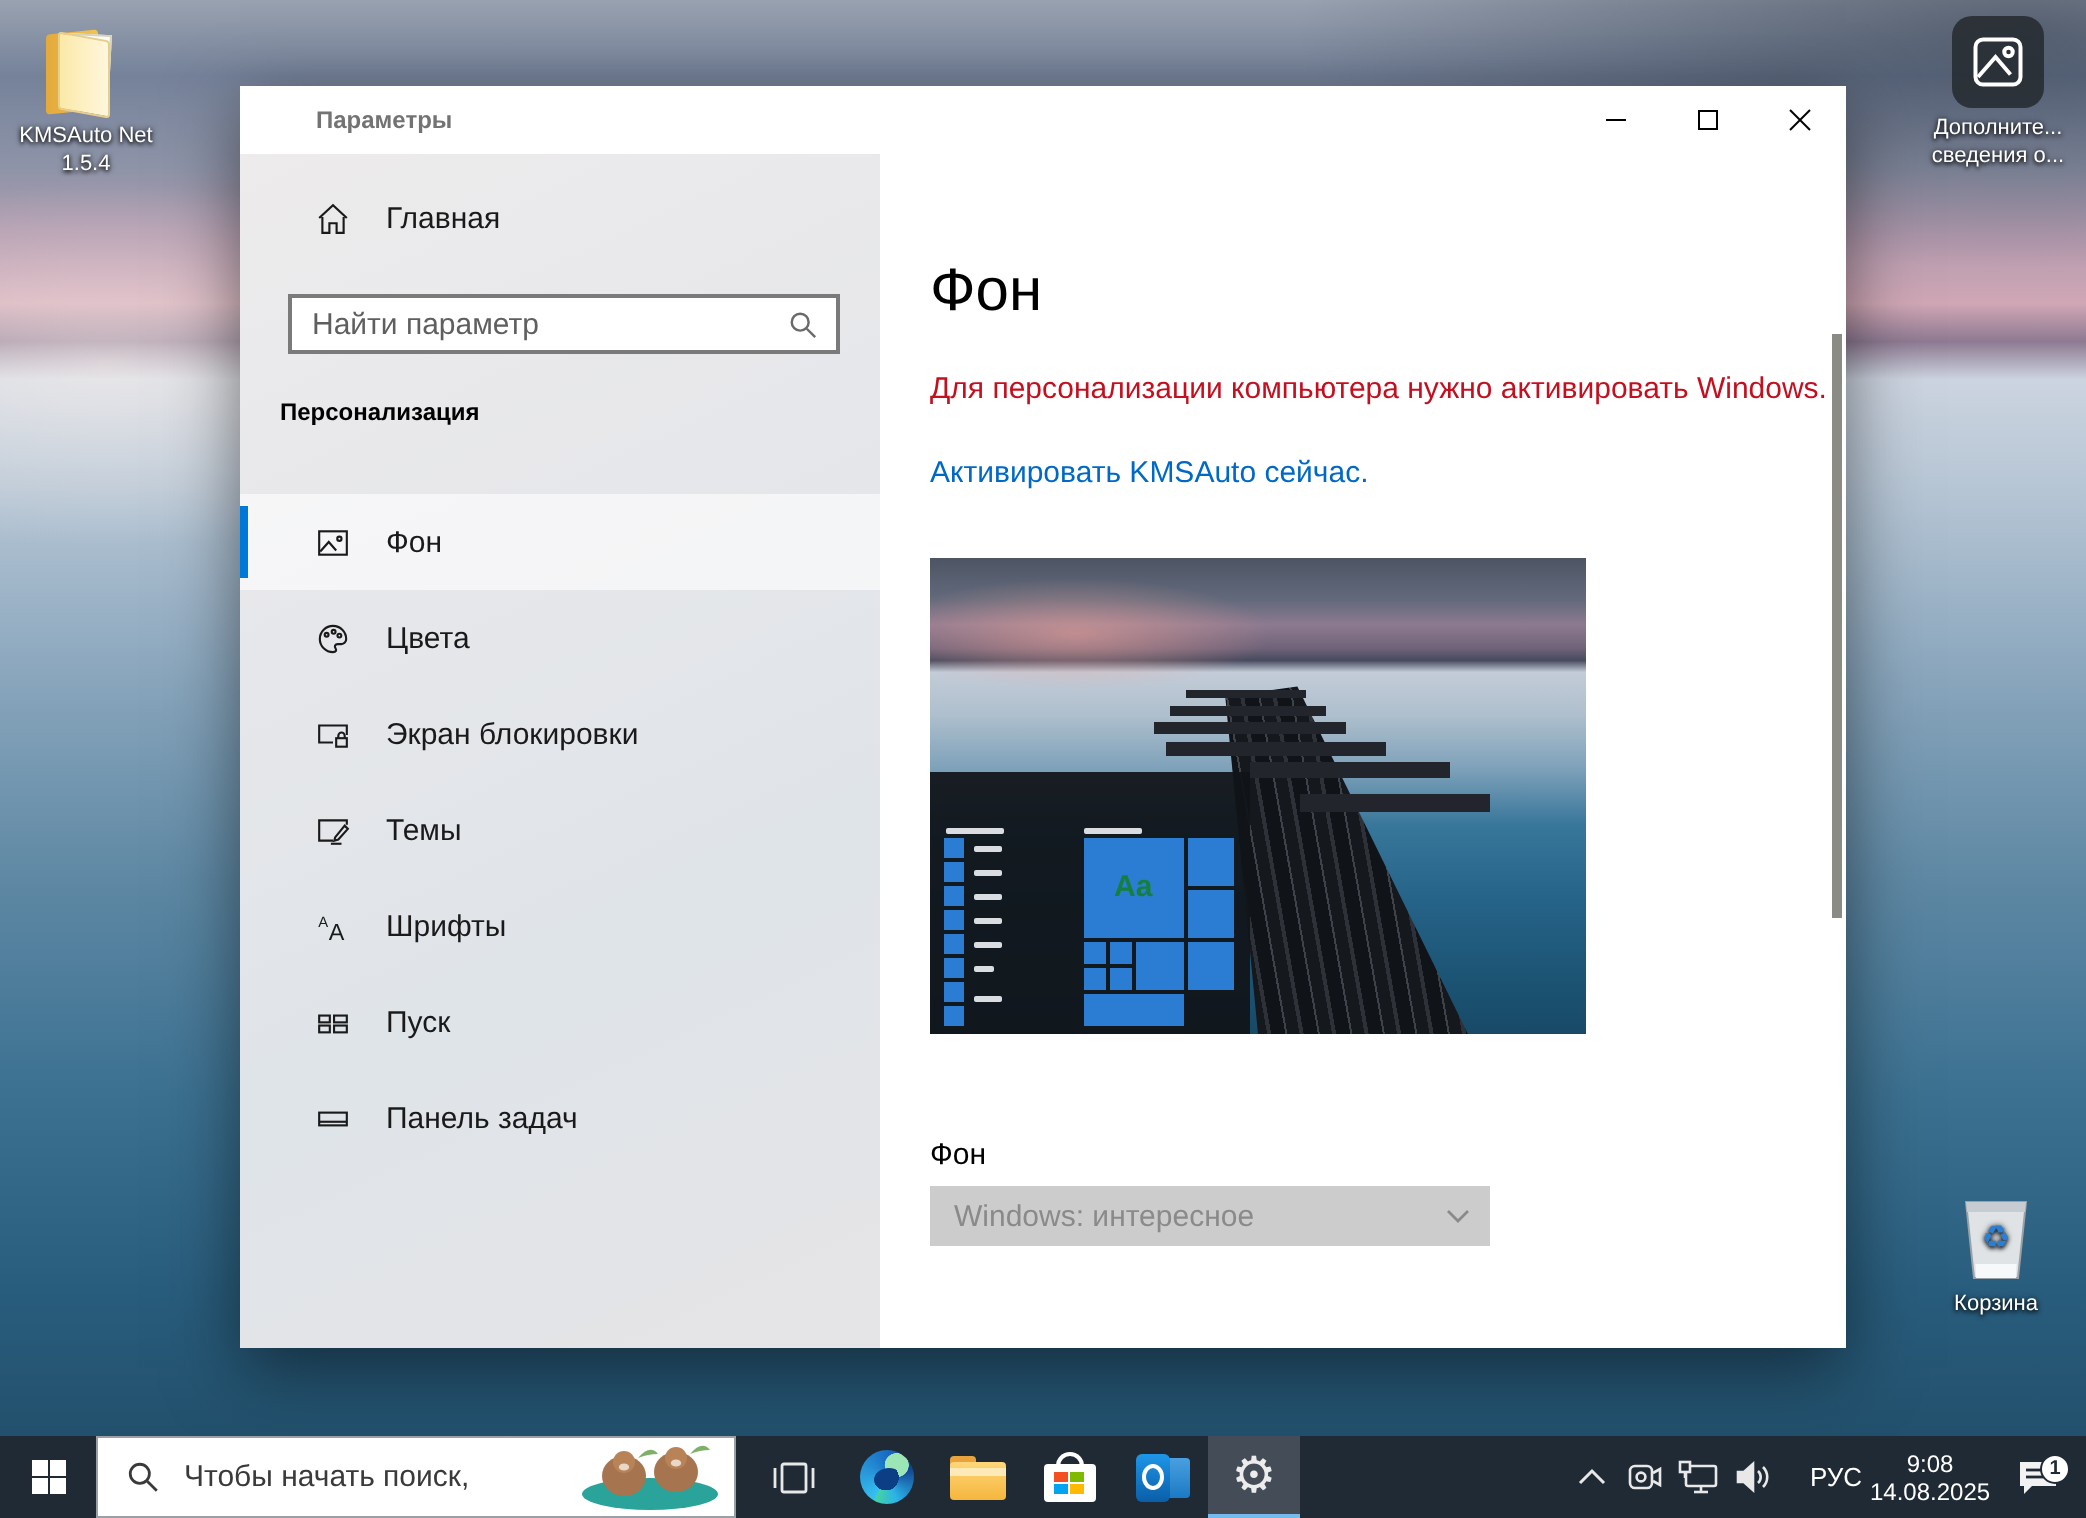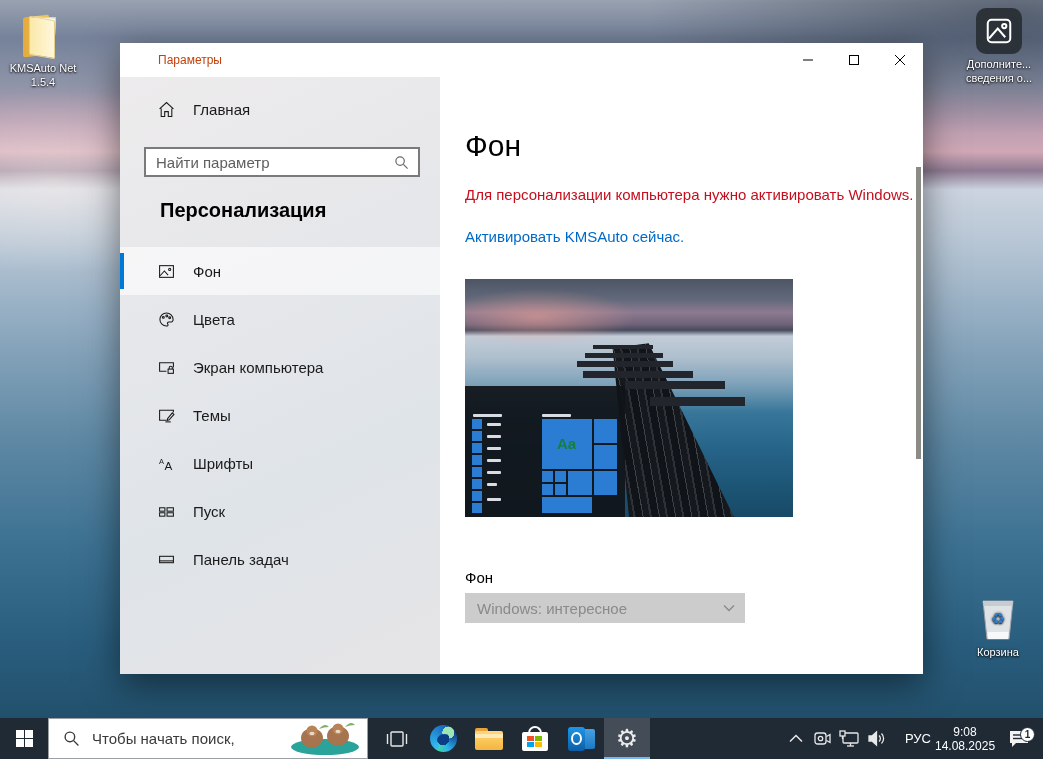--- a/index.html
+++ b/index.html
@@ -47,35 +47,35 @@
   .photos-tile { width:46px; height:46px; border-radius:10px; background:rgba(38,43,48,.88);
     display:flex; align-items:center; justify-content:center; }
 
   
   .bin { position:relative; width:46px; height:48px; margin:0 auto 2px; }
 
   
   .win { position:absolute; left:120px; top:43px; width:803px; height:631px; background:#fff;
     box-shadow:0 10px 34px rgba(0,0,0,.5); overflow:hidden; }
   .titlebar { position:absolute; left:0; top:0; right:0; height:34px; background:#fff; }
-  .title { position:absolute; left:38px; top:10px; font-size:12px; color:#c2410c; }
+  .title { position:absolute; left:38px; top:10px; font-size:12px; color:#737373;font-weight:bold; }
   .winctl { position:absolute; right:0; top:0; display:flex; }
   .winctl .btn { width:46px; height:34px; display:flex; align-items:center; justify-content:center; }
   .winctl svg { stroke:#000; stroke-width:1; fill:none; }
 
   
   .sidebar { position:absolute; left:0; top:34px; width:320px; bottom:0;
     background:linear-gradient(155deg,#edebec 0%, #e6e7ea 35%, #dfe4e9 65%, #e6e4e6 100%); }
   .home-row { position:absolute; left:38px; top:24px; display:flex; align-items:center; gap:18px;
     font-size:15px; color:#1a1a1a; }
   .sb-search { position:absolute; left:24px; top:70px; width:276px; height:30px; background:#fff;
     border:2px solid #7a7a7a; display:flex; align-items:center; }
   .sb-search .ph { flex:1; padding-left:10px; font-size:15px; color:#5f5f5f; }
   .sb-search .mag { padding-right:9px; display:flex; }
-  .sb-section { position:absolute; left:40px; top:122px; font-size:20px; font-weight:700; color:#000; }
+  .sb-section { position:absolute; left:20px; top:122px; font-size:12px; font-weight:700; color:#000; }
   .nav { position:absolute; left:0; top:170px; right:0; }
   .nav-item { position:relative; height:48px; display:flex; align-items:center; gap:18px;
     padding-left:38px; font-size:15px; color:#1a1a1a; cursor:default; }
   .nav-item.sel { background:rgba(255,255,255,.6); }
   .nav-item.sel::before { content:""; position:absolute; left:0; top:6px; bottom:6px; width:4px;
     background:#0078d7; }
   .nav-item svg { stroke:#1a1a1a; stroke-width:1; fill:none; flex:0 0 auto; }
 
   
   .main { position:absolute; left:320px; top:34px; right:0; bottom:0; background:#fff; }
@@ -240,21 +240,21 @@
         </svg>
         <span>Цвета</span>
       </div>
 
       <div class="nav-item">
         <svg width="17" height="17" viewBox="0 0 16 16">
           <path d="M14.5 8 L14.5 3.5 L1.5 3.5 L1.5 11.5 L8 11.5"></path>
           <rect x="9.5" y="9.5" width="5" height="4"></rect>
             <path d="M10.5 9.5 v-1.2 a1.5 1.5 0 0 1 3 0 v1.2"></path>
         </svg>
-        <span>Экран компьютера</span>
+        <span>Экран блокировки</span>
       </div>
 
       <div class="nav-item">
         <svg width="17" height="17" viewBox="0 0 16 16">
           <path d="M14.5 5 L14.5 3 L1.5 3 L1.5 12.5 L8 12.5"></path>
           <path d="M9 11 L13.5 5.5 L15 7 L10.5 12 L8.6 12.6 Z"></path>
             <line x1="7" y1="14" x2="12" y2="14"></line>
         </svg>
         <span>Темы</span>
       </div>

